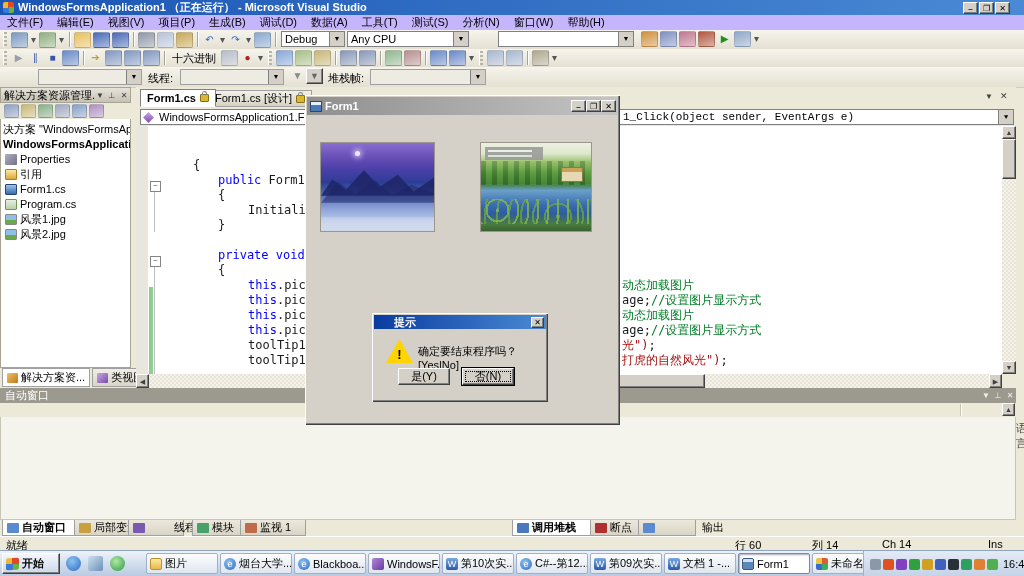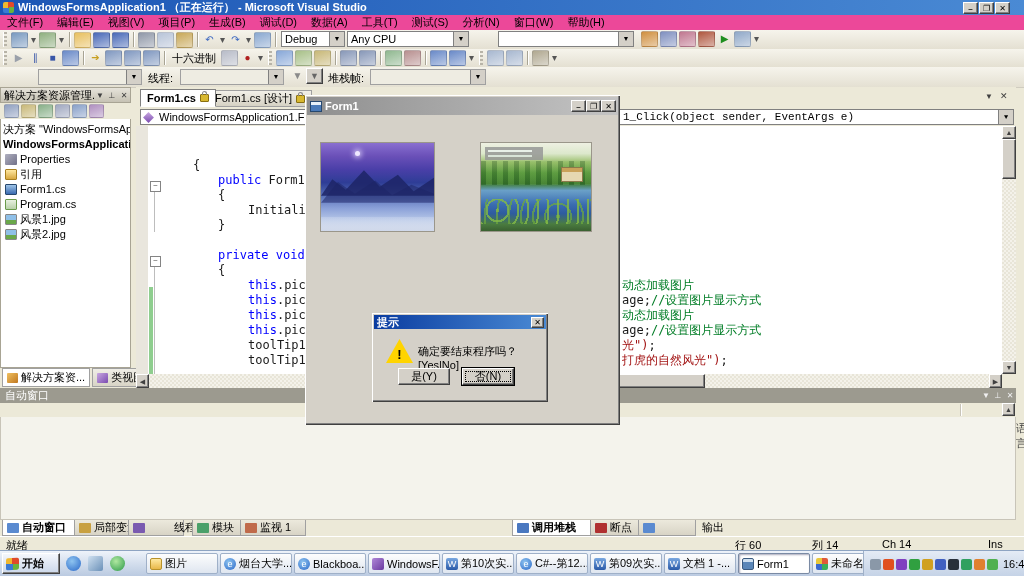--- a/index.html
+++ b/index.html
@@ -10,21 +10,21 @@
   
   .raised{background:#d4d0c8;box-shadow:inset 1px 1px 0 #ffffff,inset -1px -1px 0 #404040,inset -2px -2px 0 #808080;}
   .btn3d{background:#d4d0c8;border:1px solid;border-color:#fff #404040 #404040 #fff;box-shadow:inset -1px -1px 0 #808080;box-sizing:border-box;}
   .grip{width:3px;height:80%;margin:0 3px;background:repeating-linear-gradient(180deg,#b8b4a8 0 2px,transparent 2px 4px);border-left:1px solid #fff;}
   .sep{width:1px;height:82%;background:#a8a494;margin:0 3px;box-shadow:1px 0 0 #fff;}
   
   #titlebar{left:0;top:0;width:1024px;height:15px;background:linear-gradient(90deg,#1b55b5,#4a8ad4);color:#fff;font-weight:bold;}
   #titlebar .t{margin-left:4px;white-space:nowrap}
   .winbtn{width:15px;height:12px;font-size:8px;line-height:11px;text-align:center;color:#000;}
   
-  #menubar{left:0;top:15px;width:1024px;height:15px;background:#ec4899;border-bottom:1px solid #d8d4c8;display:flex;align-items:flex-start;}
+  #menubar{left:0;top:15px;width:1024px;height:15px;background:#c4b5fd;border-bottom:1px solid #d8d4c8;display:flex;align-items:flex-start;}
   .mitem{padding:0 7px;white-space:nowrap;}
   
   .tbrow{background:linear-gradient(180deg,#f6f4ec,#e4e0d2);border-bottom:1px solid #d0ccc0;}
   #tb1{left:0;top:30px;width:1024px;height:19px;}
   #tb2{left:0;top:49px;width:1024px;height:18px;}
   #tb3{left:0;top:67px;width:1024px;height:20px;}
   .tbi{width:15px;height:14px;margin:0 1px;border-radius:2px;flex:0 0 auto;}
   .glyph{font-size:10px;line-height:14px;text-align:center;width:15px;height:14px;margin:0 1px;flex:0 0 auto;}
   .combo{background:#fff;border:1px solid #808080;display:flex;align-items:center;box-sizing:border-box;}
   .combo .ctext{flex:1;padding-left:3px;white-space:nowrap;overflow:hidden;}
@@ -120,21 +120,21 @@
   #pic2{left:173px;top:27px;width:112px;height:90px;background:linear-gradient(180deg,#eef0e2 0%,#dce8cc 12%,#9cc06e 22%,#58983e 34%,#3f7c30 46%,#6aa0c8 54%,#3a6cb0 70%,#2e5ca0 80%,#4a7c40 92%,#3a6030 100%);}
   .trees{position:absolute;left:0;top:20%;width:100%;height:28%;background:repeating-linear-gradient(90deg,rgba(20,70,20,.30) 0 5px,rgba(120,180,80,.18) 5px 11px);}
   .wmark{position:absolute;left:4px;top:4px;width:58px;height:13px;background:rgba(150,152,150,.85);}
   .wmark::before{content:"";position:absolute;left:3px;top:3px;width:44px;height:2px;background:#e8f0e8;box-shadow:0 5px 0 #d8e4d8;}
   .building{position:absolute;right:7%;top:27%;width:20%;height:17%;background:linear-gradient(180deg,#caa25a 30%,#e6d8b2 30%);border:1px solid #8a7a4a;box-sizing:border-box;}
   .lilies{position:absolute;left:0;bottom:8%;width:100%;height:28%;background:repeating-radial-gradient(circle at 15% 45%,rgba(130,185,70,.8) 0 2px,transparent 2px 10px),repeating-radial-gradient(circle at 70% 70%,rgba(110,170,60,.7) 0 2px,transparent 2px 12px);}
   #endbtn{position:absolute;left:92px;top:183px;width:106px;height:26px;display:flex;align-items:center;justify-content:center;font-size:12px;}
   
   #dialog{left:372px;top:313px;width:176px;height:89px;z-index:60;}
   #dlg-title{position:absolute;left:2px;top:2px;width:172px;height:14px;background:linear-gradient(90deg,#0a3ca0,#4a8ad4);color:#fff;font-weight:bold;display:flex;align-items:center;}
-  #dlg-title .t{flex:1;padding-left:3px;}
+  #dlg-title .t{flex:1;padding-left:20px;}
   #dlg-close{width:13px;height:11px;margin-right:2px;font-size:8px;line-height:10px;text-align:center;color:#000;}
   .warnico{position:absolute;left:14px;top:26px;width:27px;height:24px;background:#ffd400;clip-path:polygon(50% 0,100% 100%,0 100%);}
   .warnico::after{content:"!";position:absolute;left:0;right:0;bottom:1px;text-align:center;font-weight:bold;font-size:13px;color:#000;}
   #dlg-msg{position:absolute;left:46px;top:31px;width:125px;}
   .dlgbtn{position:absolute;top:55px;width:52px;height:17px;display:flex;align-items:center;justify-content:center;}
   .focusrect{position:absolute;left:2px;top:2px;right:2px;bottom:2px;border:1px dotted #000;}
   .default-outline{outline:1px solid #000;}
 </style>
 </head>
 <body>

